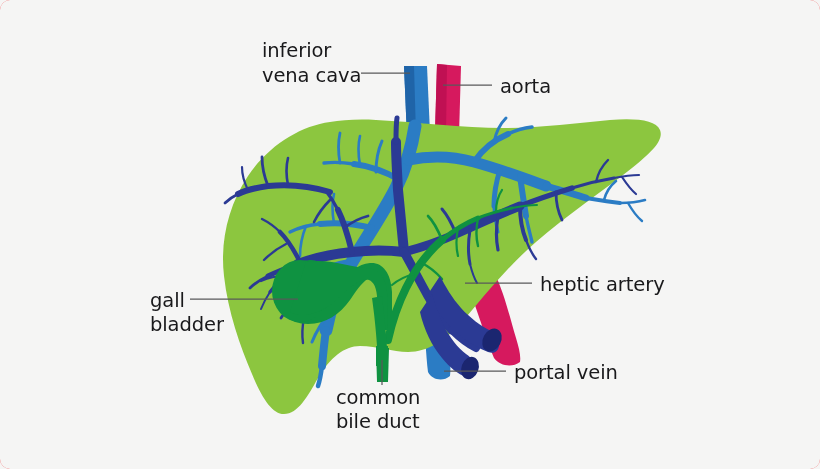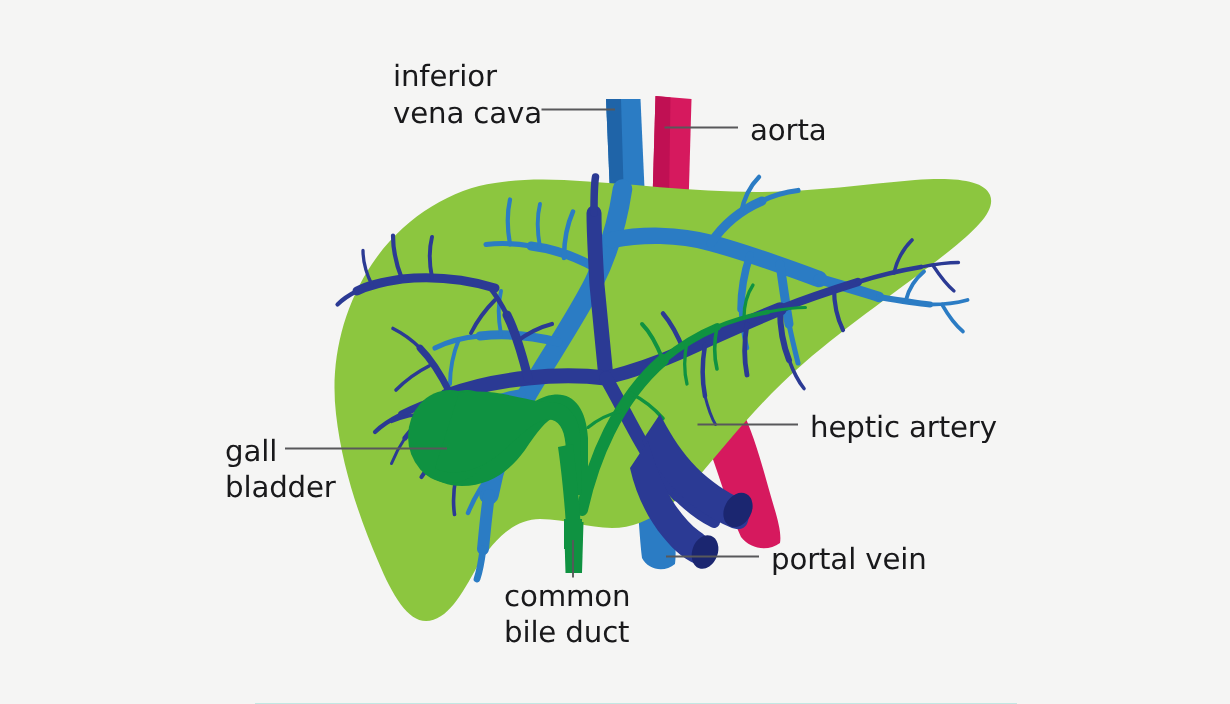--- a/index.html
+++ b/index.html
@@ -4,23 +4,24 @@
 <style>
   html, body {
     margin: 0;
     padding: 0;
     background: #f5f5f4;
   }
   #stage {
     position: relative;
     width: 820px;
     height: 469px;
-    background: #14b8a6;
+    background: #ef4444;
     overflow: hidden;
     font-family: "DejaVu Sans", sans-serif;
+    border-radius: 10px;
   }
   #diagram {
     position: absolute;
     left: 0; top: 0;
     width: 820px;
     height: 469px;
     display: block;
   }
   .lbl {
     font-family: "DejaVu Sans", sans-serif;

